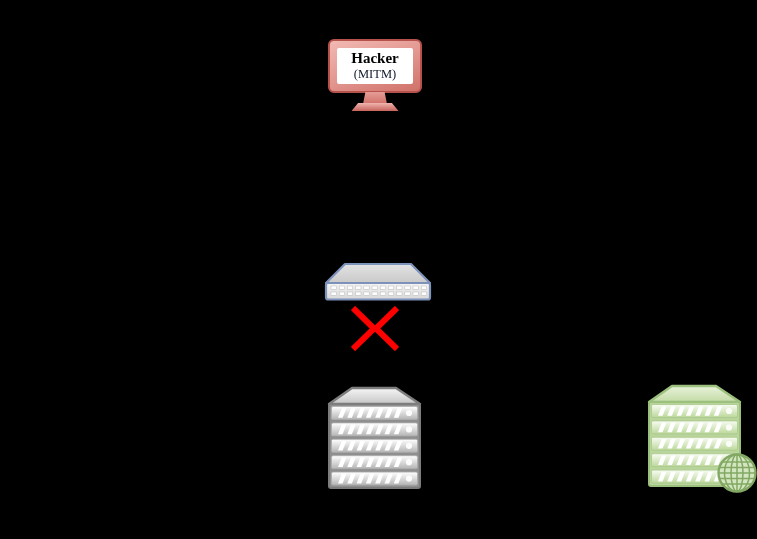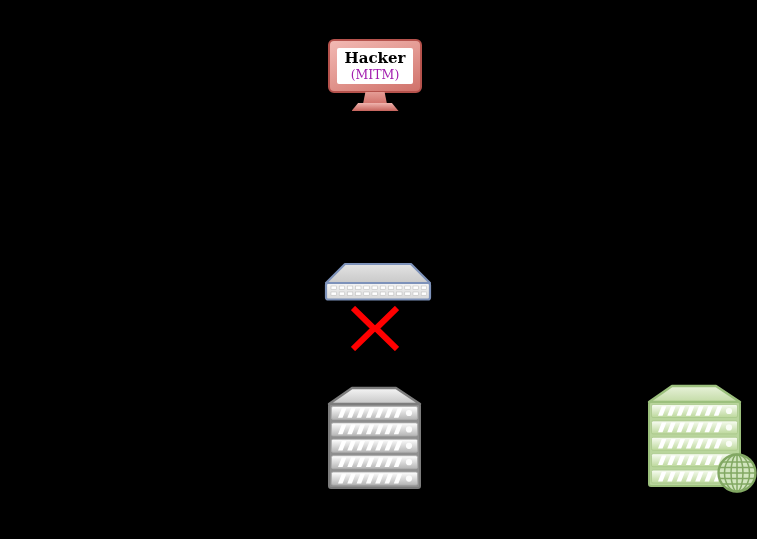--- a/index.html
+++ b/index.html
@@ -2,32 +2,32 @@
 <html><head>
 <meta charset="utf-8">
 <style>
   html,body{margin:0;padding:0;background:#000;}
   .stage{position:relative;width:757px;height:539px;background:#000;overflow:hidden;
          font-family:"DejaVu Serif", serif;}
   .abs{position:absolute;}
 
   
   .monitor{position:absolute;}
-  .mon-frame{position:relative;box-sizing:border-box;}
+  .mon-frame{position:relative;box-sizing:border-box;font-family:Liberation Serif, serif;}
   .mon-frame.hacker{width:94px;height:54px;border:2.5px solid #b5524c;border-radius:6px;
     background:linear-gradient(160deg,#f2b9b3 0%,#e49b94 45%,#d0716a 100%);}
   .mon-frame.victim{width:85px;height:48px;border:2px solid #6b93c0;border-radius:4px;
     background:linear-gradient(160deg,#d6e2f2 0%,#b3cbe7 45%,#9bb8da 100%);}
   .mon-screen{position:absolute;background:#fff;display:flex;flex-direction:column;
     align-items:center;justify-content:center;border-radius:2px;}
   .mon-screen.hacker{inset:7px;}
   .mon-screen.victim{inset:4.5px;}
   .mon-title{font-weight:bold;font-size:15px;line-height:17px;color:#000;}
   .mon-title.victim{font-size:16px;}
-  .mon-sub{font-size:12.5px;line-height:15px;color:#a21caf;}
+  .mon-sub{font-size:12.5px;line-height:15px;color:#0f172a;}
   .mon-neck{position:relative;margin:0 auto;}
   .mon-neck.hacker{width:24px;height:12px;margin-top:-1px;
     background:linear-gradient(180deg,#e59d96,#d0716a);
     clip-path:polygon(10% 0,90% 0,100% 100%,0 100%);}
   .mon-neck.victim{width:20px;height:11px;margin-top:-1px;
     background:linear-gradient(180deg,#bcd0ea,#9bb8da);
     clip-path:polygon(10% 0,90% 0,100% 100%,0 100%);}
   .mon-base{position:relative;margin:0 auto;}
   .mon-base.hacker{width:47px;height:8px;margin-top:-1px;
     background:linear-gradient(180deg,#f0b4ae,#c5635c);

